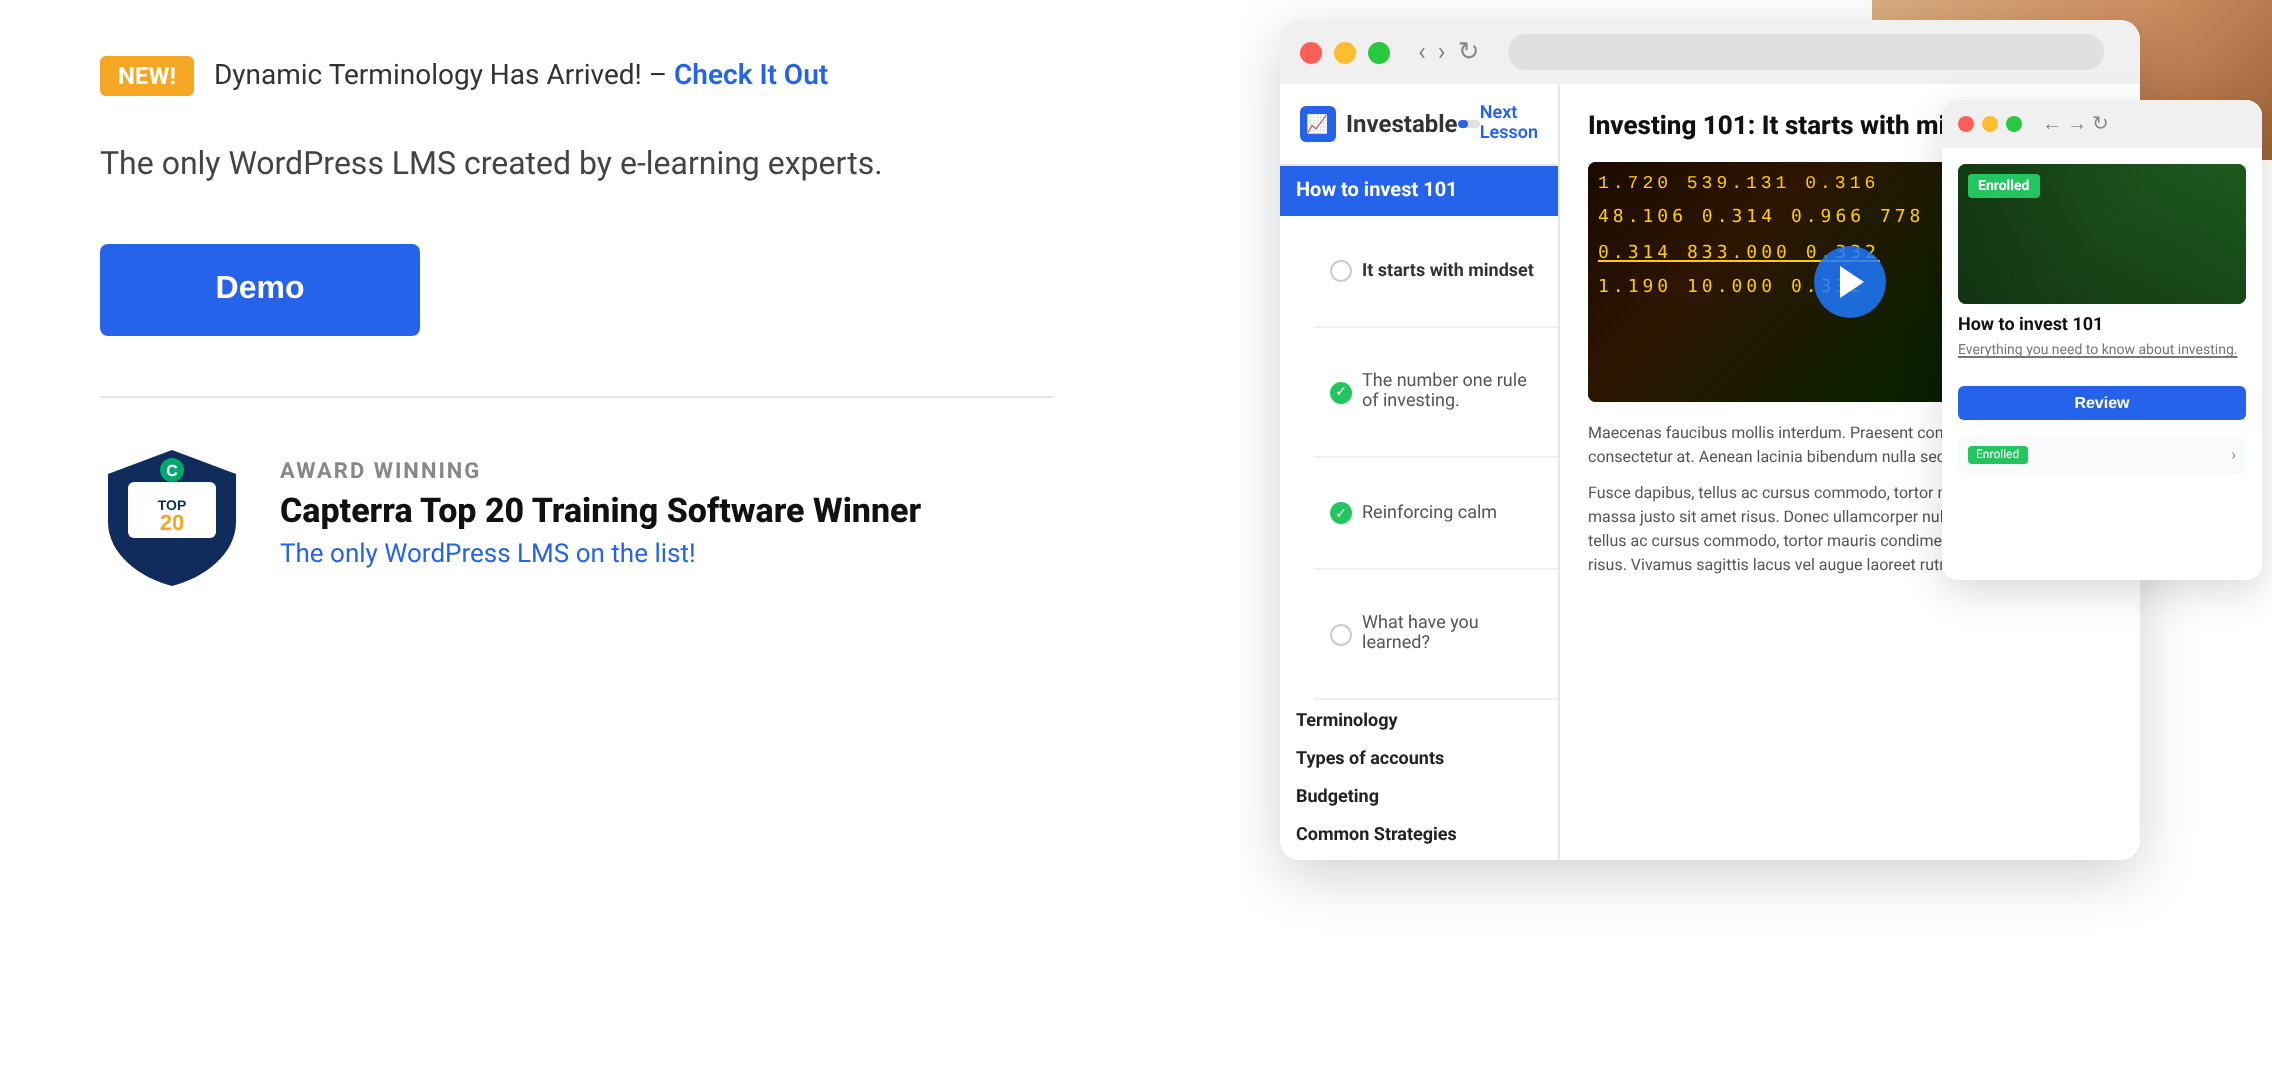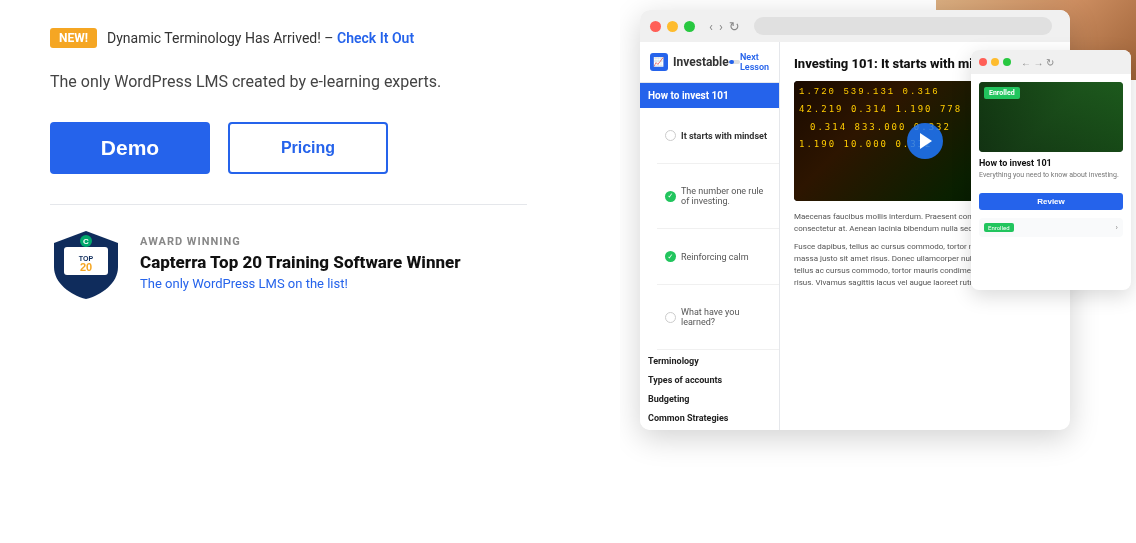--- a/index.html
+++ b/index.html
@@ -76,21 +76,21 @@
       gap: 18px;
       margin-bottom: 30px;
     }
 
     .btn-demo {
       background: #2563eb;
       color: #fff;
       border: none;
       border-radius: 4px;
       padding: 14px 44px;
-      font-size: 21px;
+      font-size: 16px;
       font-weight: 600;
       cursor: pointer;
       min-width: 160px;
       text-align: center;
     }
 
     .btn-pricing {
       background: #fff;
       color: #2563eb;
       border: 2px solid #2563eb;
@@ -503,20 +503,21 @@
       font-weight: 700;
       color: #111;
       margin-bottom: 3px;
     }
 
     .card-course-desc {
       font-size: 7px;
       color: #777;
       margin-bottom: 8px;
       line-height: 1.4;
+      text-decoration: underline;
     }
 
     .card-review-btn {
       background: #2563eb;
       color: white;
       font-size: 8px;
       font-weight: 600;
       padding: 4px 12px;
       border-radius: 3px;
       border: none;
@@ -574,21 +575,20 @@
       <span class="announcement-text">
         <span>Dynamic Terminology Has Arrived! –</span>
         <a href="#" class="announcement-link">Check It Out</a>
       </span>
     </div>
 
     <p class="hero-subtitle">The only WordPress LMS created by e-learning experts.</p>
 
     <div class="buttons-row">
       <button class="btn-demo">Demo</button>
-      <button class="btn-pricing">Pricing</button>
     </div>
 
     <div class="divider"></div>
 
     <div class="award-section">
       <div class="capterra-badge">
         <svg class="capterra-shield" viewBox="0 0 72 72" xmlns="http://www.w3.org/2000/svg">
 
           <path d="M36 4 L68 16 L68 40 C68 56 52 68 36 72 C20 68 4 56 4 40 L4 16 Z" fill="#0f2c5c"></path>
 
@@ -671,22 +671,22 @@
           </div>
         </div>
 
         <div class="lms-main">
           <div class="lesson-title">Investing 101: It starts with mindset.</div>
 
           <div class="video-placeholder">
             <div class="video-thumbnail-overlay"></div>
             <div class="video-numbers">
               <span class="stock-ticker-text" style="top:5px;left:5px;font-family:Liberation Mono, monospace;">1.720  539.131  0.316</span>
-              <span class="stock-ticker-text" style="top:22px;left:5px;">42.219  0.314  1.190  778</span>
-              <span class="stock-ticker-text" style="top:40px;left:16px;">0.314  833.000  0.332</span>
+              <span class="stock-ticker-text" style="top:22px;left:5px;">48.106  0.314  0.966  778</span>
+              <span class="stock-ticker-text" style="top:40px;left:5px;text-decoration:underline;">0.314  833.000  0.332</span>
               <span class="stock-ticker-text" style="top:57px;left:5px;">1.190  10.000  0.332</span>
             </div>
             <div class="play-button">
               <div class="play-triangle"></div>
             </div>
           </div>
 
           <p class="lesson-body-text">Maecenas faucibus mollis interdum. Praesent commodo cursus ma consectetur at. Aenean lacinia bibendum nulla sed consectetur.</p>
           <p class="lesson-body-text">Fusce dapibus, tellus ac cursus commodo, tortor mauris condiment massa justo sit amet risus. Donec ullamcorper nulla non metus auct tellus ac cursus commodo, tortor mauris condimentum nibh, ut fer amet risus. Vivamus sagittis lacus vel augue laoreet rutrum faucibus</p>
         </div>

